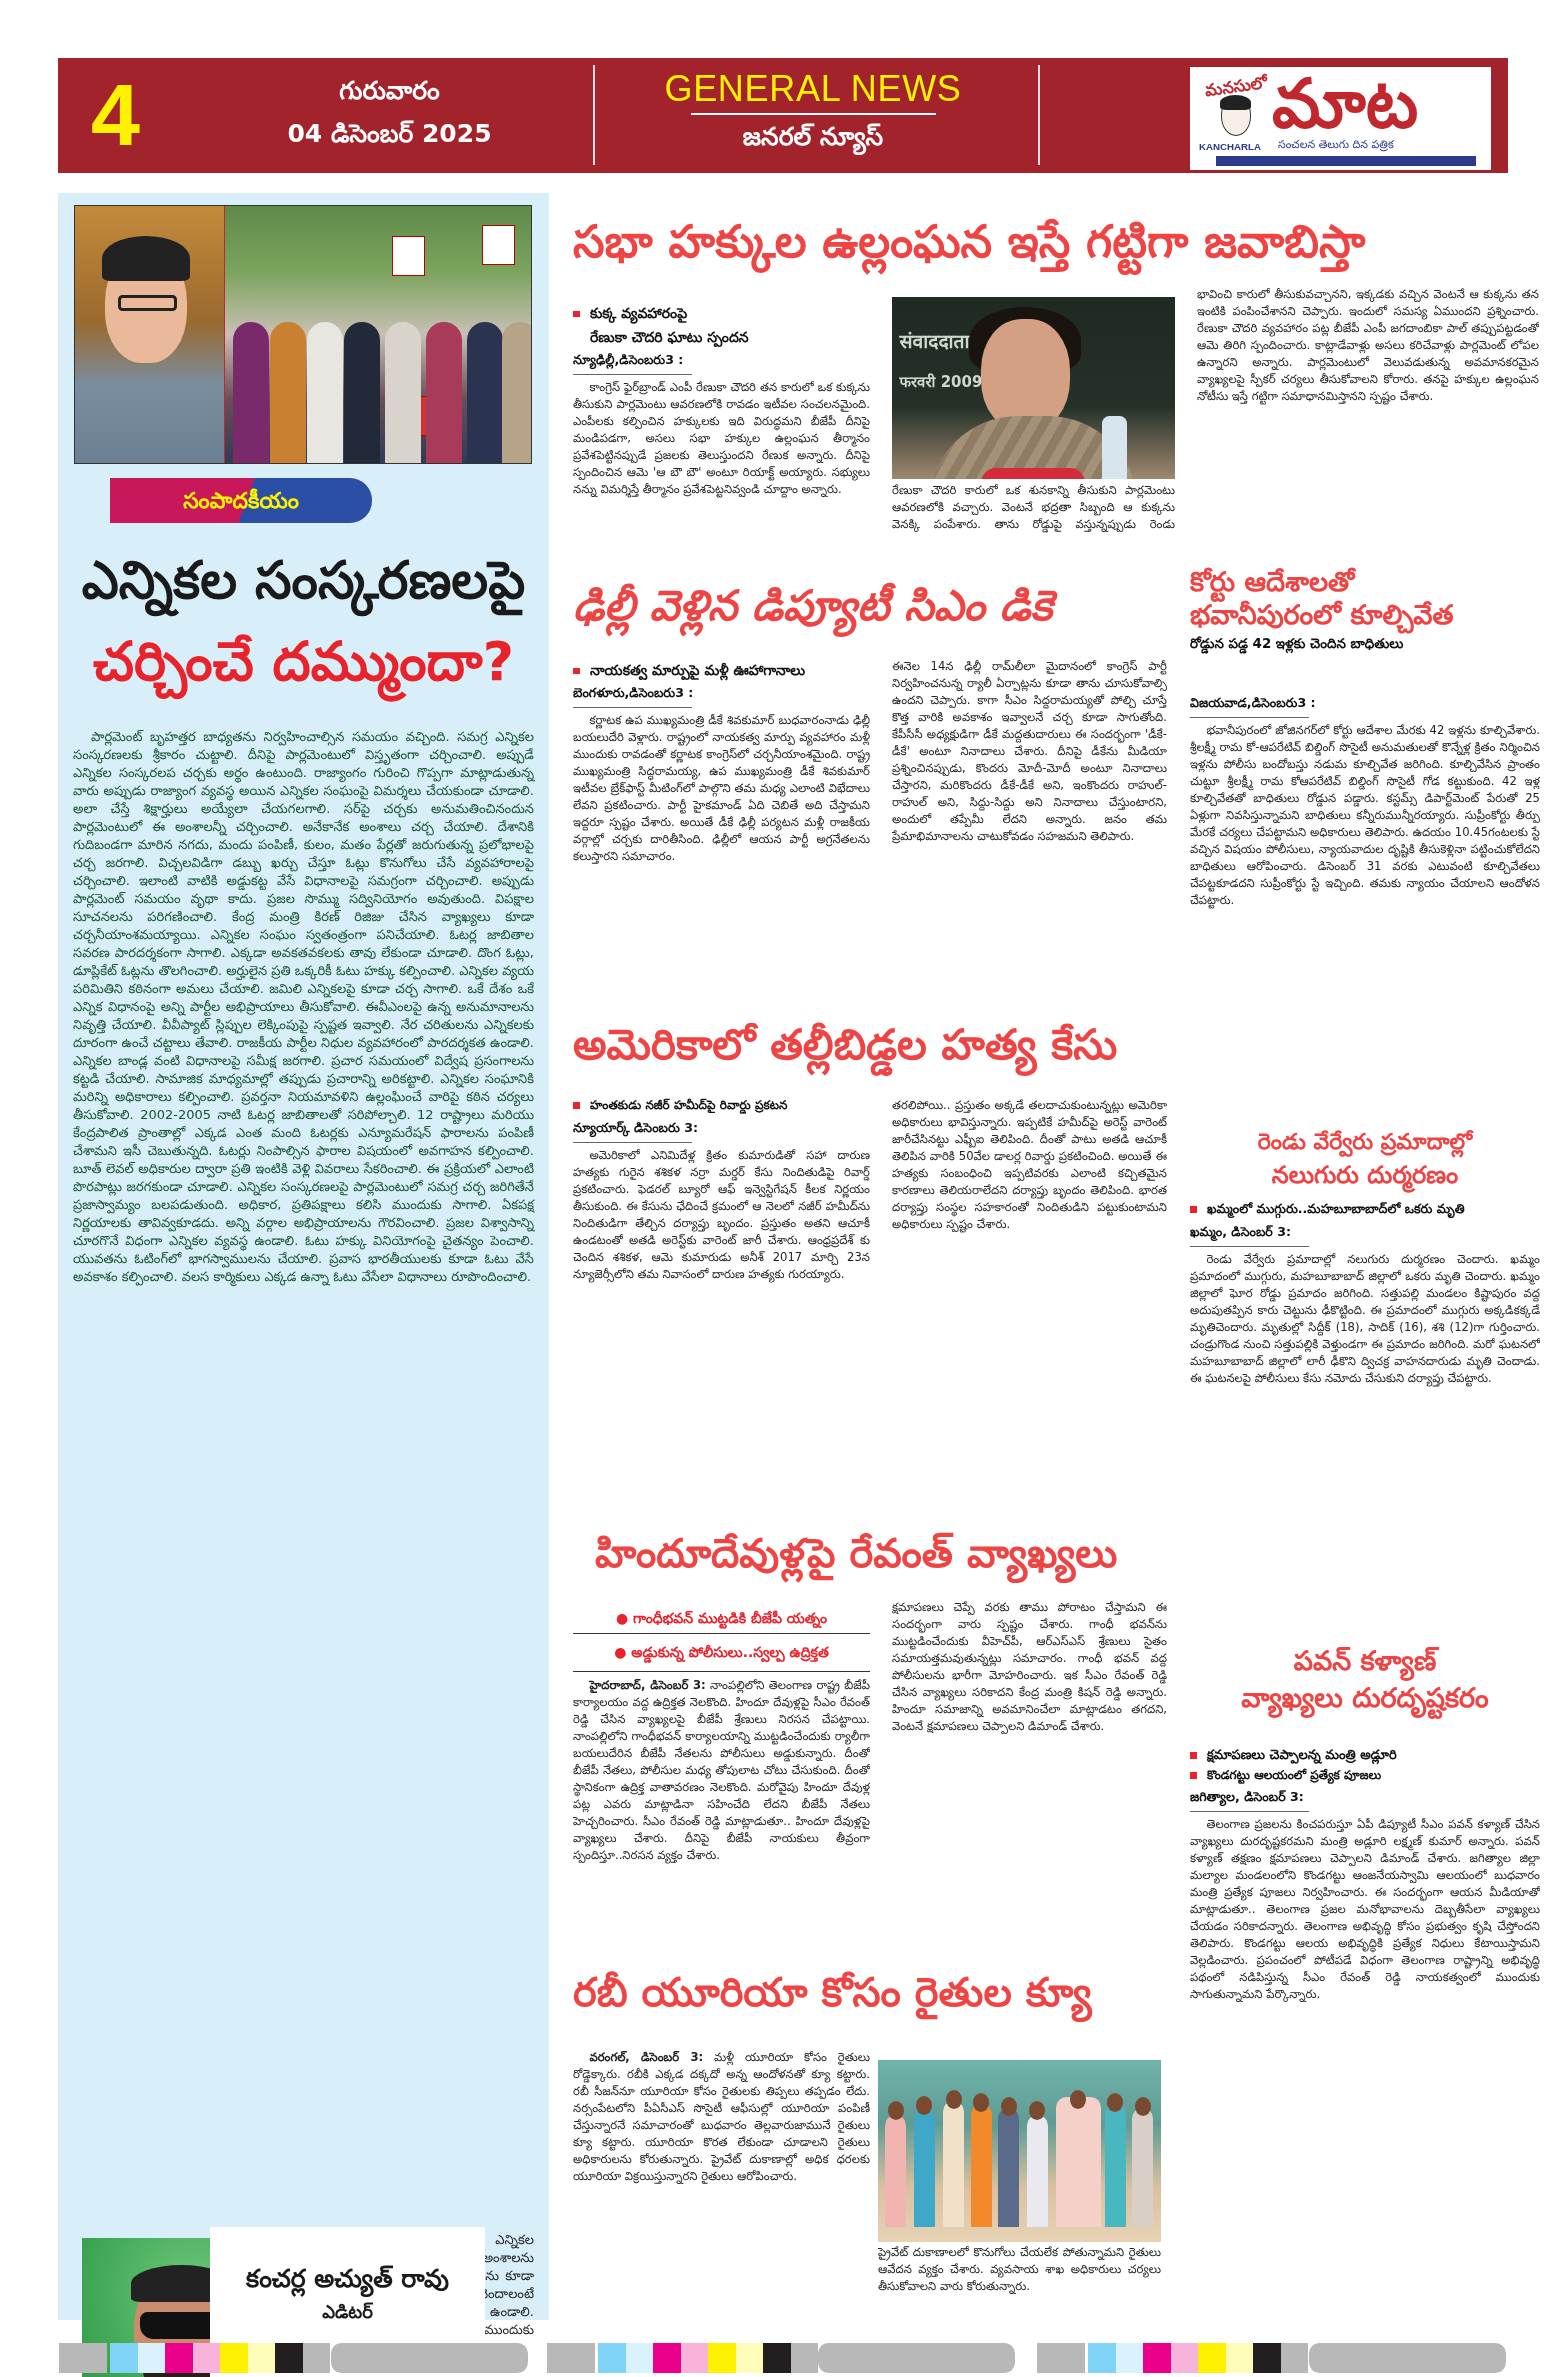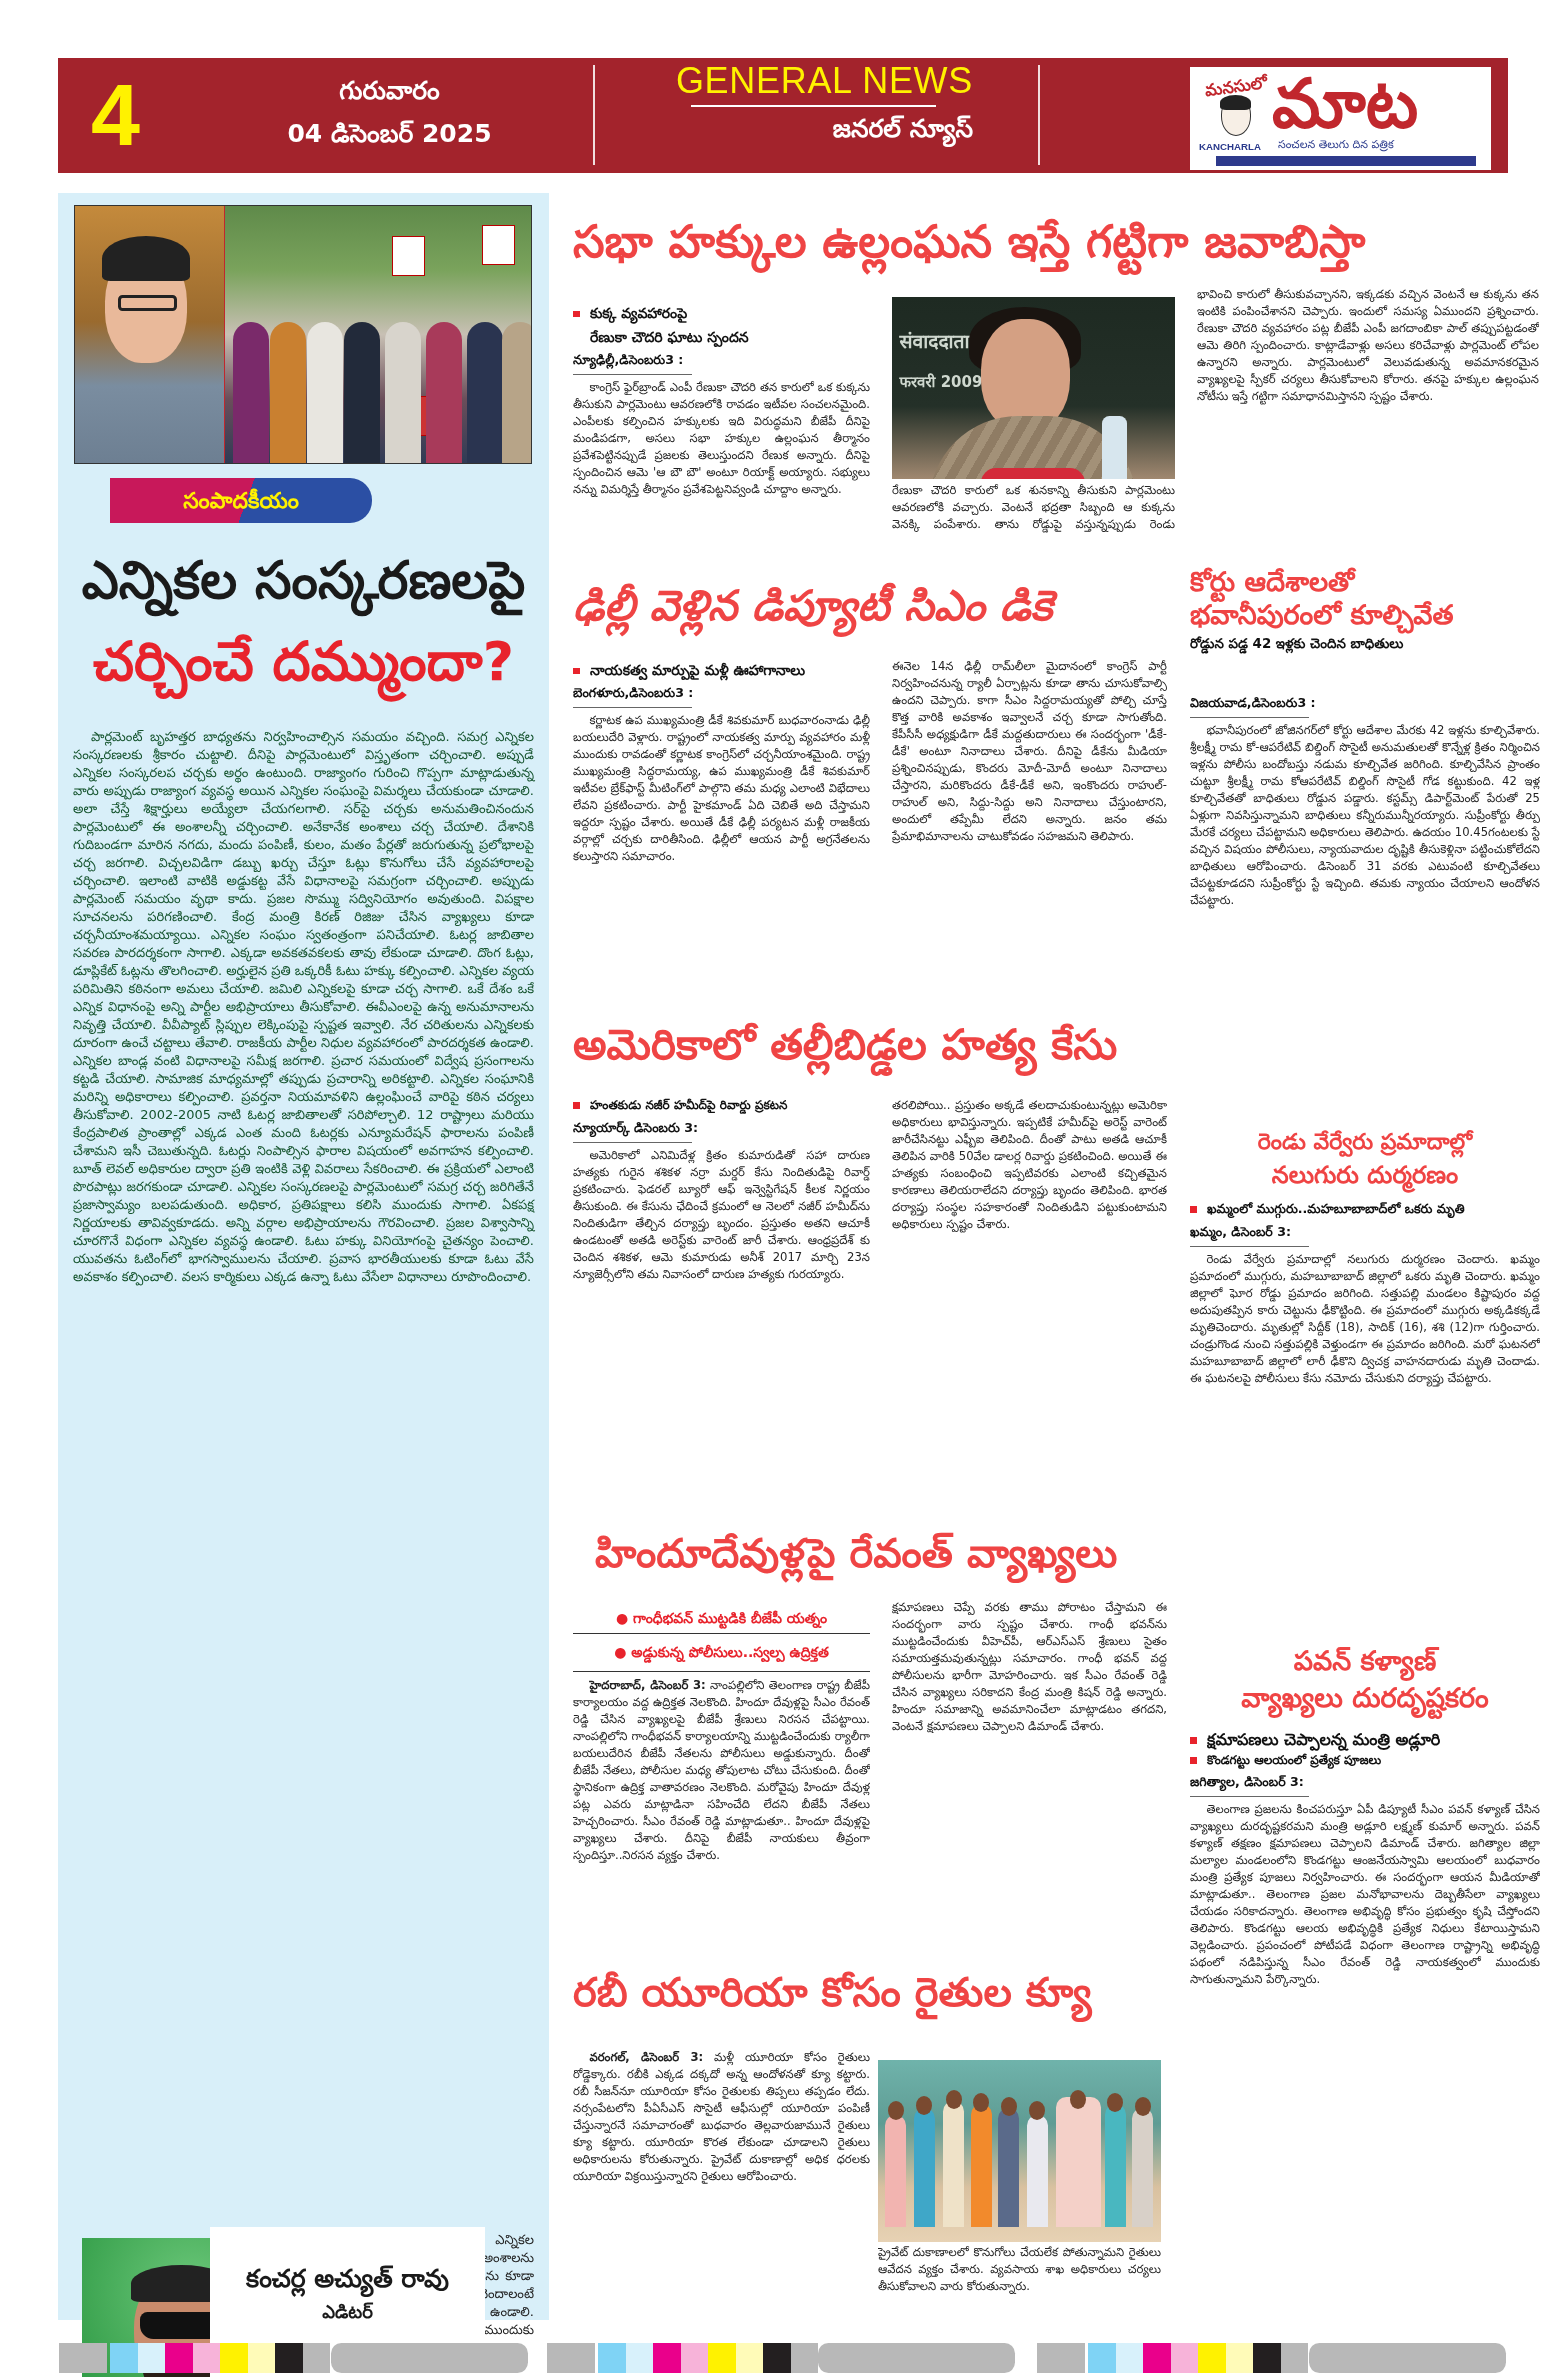--- a/index.html
+++ b/index.html
@@ -6,21 +6,21 @@
   html, body { width: 1565px; height: 2377px; background: #ffffff; overflow: hidden; }
   body { font-family: "DejaVu Sans", sans-serif; color: #1a1a1a; position: relative; }
 
   
   .masthead { position: absolute; left: 58px; top: 58px; width: 1450px; height: 115px; background: #a3232c; }
   .page-num { position: absolute; left: 33px; top: 4.5px; font-family: "Liberation Sans", sans-serif; font-weight: bold; font-size: 88px; color: #fff200; line-height: 104px; }
   .date-block { position: absolute; left: 190px; top: 10.4px; width: 283px; text-align: center; color: #fff; font-weight: bold; }
   .date-block .day { font-size: 25px; line-height: 45px; }
   .date-block .date { font-size: 25px; line-height: 42px; }
   .mast-divider { position: absolute; top: 7.4px; width: 1.5px; height: 100px; background: #ffffff; opacity: .85; }
-  .section-block { position: absolute; left: 595px; top: 0; width: 320px; text-align: right; }
+  .section-block { position: absolute; left: 595px; top: 8px; width: 320px; text-align: center; }
   .section-en { font-family: "Liberation Sans", sans-serif; font-size: 36px; color: #fff200; line-height: 45px; letter-spacing: 0.7px; }
   .section-rule { width: 245px; height: 2.2px; background: #fff; margin: 1.5px auto 4.5px; }
   .section-te { font-size: 25px; font-weight: bold; color: #fff; line-height: 36px; }
   .logo-box { position: absolute; left: 1132px; top: 9px; width: 301px; height: 103px; background: #fff; }
   .logo-small { position: absolute; left: 15px; top: 10.4px; font-size: 16.4px; color: #c1272d; font-weight: bold; transform: rotate(-8deg); }
   .logo-face { position: absolute; left: 31px; top: 30px; width: 30px; height: 39px; border-radius: 45% 45% 50% 50%; border: 1.5px solid #333; background: #f7efe6; }
   .logo-face::before { content: ""; position: absolute; left: -2.2px; top: -3px; width: 31px; height: 15px; background: #222; border-radius: 50% 50% 20% 20%; }
   .logo-main { position: absolute; left: 82px; top: -4.5px; font-size: 68px; font-weight: bold; color: #c1272d; line-height: 82px; }
   .logo-brand { position: absolute; left: 9px; top: 74px; font-family: "Liberation Sans", sans-serif; font-size: 9.7px; font-weight: bold; color: #2a3a8c; }
   .logo-tag { position: absolute; left: 88px; top: 71px; font-size: 11px; color: #2a3a8c; }
@@ -219,21 +219,21 @@
   <div class="kicker" style="color:#e8232c;text-align:center;line-height:37px;border-bottom:0.7px solid #333;">● <span>అడ్డుకున్న పోలీసులు..స్వల్ప ఉద్రిక్తత</span></div>
   <div class="body indent" style="margin-top:4.5px;height:283px;overflow:hidden;"><b>హైదరాబాద్, డిసెంబర్ 3:</b> <span>నాంపల్లిలోని తెలంగాణ రాష్ట్ర బీజేపీ కార్యాలయం వద్ద ఉద్రిక్తత నెలకొంది. హిందూ దేవుళ్లపై సీఎం రేవంత్ రెడ్డి చేసిన వ్యాఖ్యలపై బీజేపీ శ్రేణులు నిరసన చేపట్టాయి. నాంపల్లిలోని గాంధీభవన్ కార్యాలయాన్ని ముట్టడించేందుకు ర్యాలీగా బయలుదేరిన బీజేపీ నేతలను పోలీసులు అడ్డుకున్నారు. దీంతో బీజేపీ నేతలు, పోలీసుల మధ్య తోపులాట చోటు చేసుకుంది. దీంతో స్థానికంగా ఉద్రిక్త వాతావరణం నెలకొంది. మరోవైపు హిందూ దేవుళ్ల పట్ల ఎవరు మాట్లాడినా సహించేది లేదని బీజేపీ నేతలు హెచ్చరించారు. సీఎం రేవంత్ రెడ్డి మాట్లాడుతూ.. హిందూ దేవుళ్లపై వ్యాఖ్యలు చేశారు. దీనిపై బీజేపీ నాయకులు తీవ్రంగా స్పందిస్తూ..నిరసన వ్యక్తం చేశారు.</span></div>
 </div>
 <div class="story body" style="left:892px;top:1599px;width:275px;height:342px;overflow:hidden;">క్షమాపణలు చెప్పే వరకు తాము పోరాటం చేస్తామని ఈ సందర్భంగా వారు స్పష్టం చేశారు. గాంధీ భవన్‌ను ముట్టడించేందుకు వీహెచ్‌పీ, ఆర్‌ఎస్‌ఎస్ శ్రేణులు సైతం సమాయత్తమవుతున్నట్లు సమాచారం. గాంధీ భవన్ వద్ద పోలీసులను భారీగా మోహరించారు. ఇక సీఎం రేవంత్ రెడ్డి చేసిన వ్యాఖ్యలు సరికాదని కేంద్ర మంత్రి కిషన్ రెడ్డి అన్నారు. హిందూ సమాజాన్ని అవమానించేలా మాట్లాడటం తగదని, వెంటనే క్షమాపణలు చెప్పాలని డిమాండ్ చేశారు.</div>
 
 <div class="story" style="left:1190px;top:1643px;width:350px;text-align:center;">
   <div class="headline" style="font-size:27px;line-height:36px;">పవన్ కళ్యాణ్</div>
   <div class="headline" style="font-size:27px;line-height:37px;">వ్యాఖ్యలు దురదృష్టకరం</div>
 </div>
 <div class="story" style="left:1190px;top:1729px;width:350px;">
-  <div class="kicker" style="font-size:16px;line-height:21px;"><span class="bullet"></span><span>క్షమాపణలు చెప్పాలన్న మంత్రి అడ్లూరి</span></div>
+  <div class="kicker" style="font-size:13px;line-height:21px;margin-top:15px;"><span class="bullet"></span><span>క్షమాపణలు చెప్పాలన్న మంత్రి అడ్లూరి</span></div>
   <div class="kicker" style="font-size:12px;line-height:21px;"><span class="bullet"></span><span>కొండగట్టు ఆలయంలో ప్రత్యేక పూజలు</span></div>
   <div class="dateline">జగిత్యాల, డిసెంబర్ 3:</div>
   <div class="dl-rule"></div>
   <div class="body indent" style="height:491px;overflow:hidden;">తెలంగాణ ప్రజలను కించపరుస్తూ ఏపీ డిప్యూటీ సీఎం పవన్ కళ్యాణ్ చేసిన వ్యాఖ్యలు దురదృష్టకరమని మంత్రి అడ్లూరి లక్ష్మణ్ కుమార్ అన్నారు. పవన్ కళ్యాణ్ తక్షణం క్షమాపణలు చెప్పాలని డిమాండ్ చేశారు. జగిత్యాల జిల్లా మల్యాల మండలంలోని కొండగట్టు ఆంజనేయస్వామి ఆలయంలో బుధవారం మంత్రి ప్రత్యేక పూజలు నిర్వహించారు. ఈ సందర్భంగా ఆయన మీడియాతో మాట్లాడుతూ.. తెలంగాణ ప్రజల మనోభావాలను దెబ్బతీసేలా వ్యాఖ్యలు చేయడం సరికాదన్నారు. తెలంగాణ అభివృద్ధి కోసం ప్రభుత్వం కృషి చేస్తోందని తెలిపారు. కొండగట్టు ఆలయ అభివృద్ధికి ప్రత్యేక నిధులు కేటాయిస్తామని వెల్లడించారు. ప్రపంచంలో పోటీపడే విధంగా తెలంగాణ రాష్ట్రాన్ని అభివృద్ధి పథంలో నడిపిస్తున్న సీఎం రేవంత్ రెడ్డి నాయకత్వంలో ముందుకు సాగుతున్నామని పేర్కొన్నారు.</div>
 </div>
 
 <div class="story" style="left:573px;top:1963px;width:595px;">
   <div class="headline" style="font-size:40px;line-height:59px;">రబీ యూరియా కోసం రైతుల క్యూ</div>
 </div>
 <div class="story body indent" style="left:573px;top:2049px;width:297px;height:260px;overflow:hidden;"><b>వరంగల్, డిసెంబర్ 3:</b> <span>మళ్లీ యూరియా కోసం రైతులు రోడ్డెక్కారు. రబీకి ఎక్కడ దక్కదో అన్న ఆందోళనతో క్యూ కట్టారు. రబీ సీజన్‌నూ యూరియా కోసం రైతులకు తిప్పలు తప్పడం లేదు. నర్సంపేటలోని పీఏసీఎస్ సొసైటీ ఆఫీసుల్లో యూరియా పంపిణీ చేస్తున్నారనే సమాచారంతో బుధవారం తెల్లవారుజామునే రైతులు క్యూ కట్టారు. యూరియా కొరత లేకుండా చూడాలని రైతులు అధికారులను కోరుతున్నారు. ప్రైవేట్ దుకాణాల్లో అధిక ధరలకు యూరియా విక్రయిస్తున్నారని రైతులు ఆరోపించారు.</span></div>

